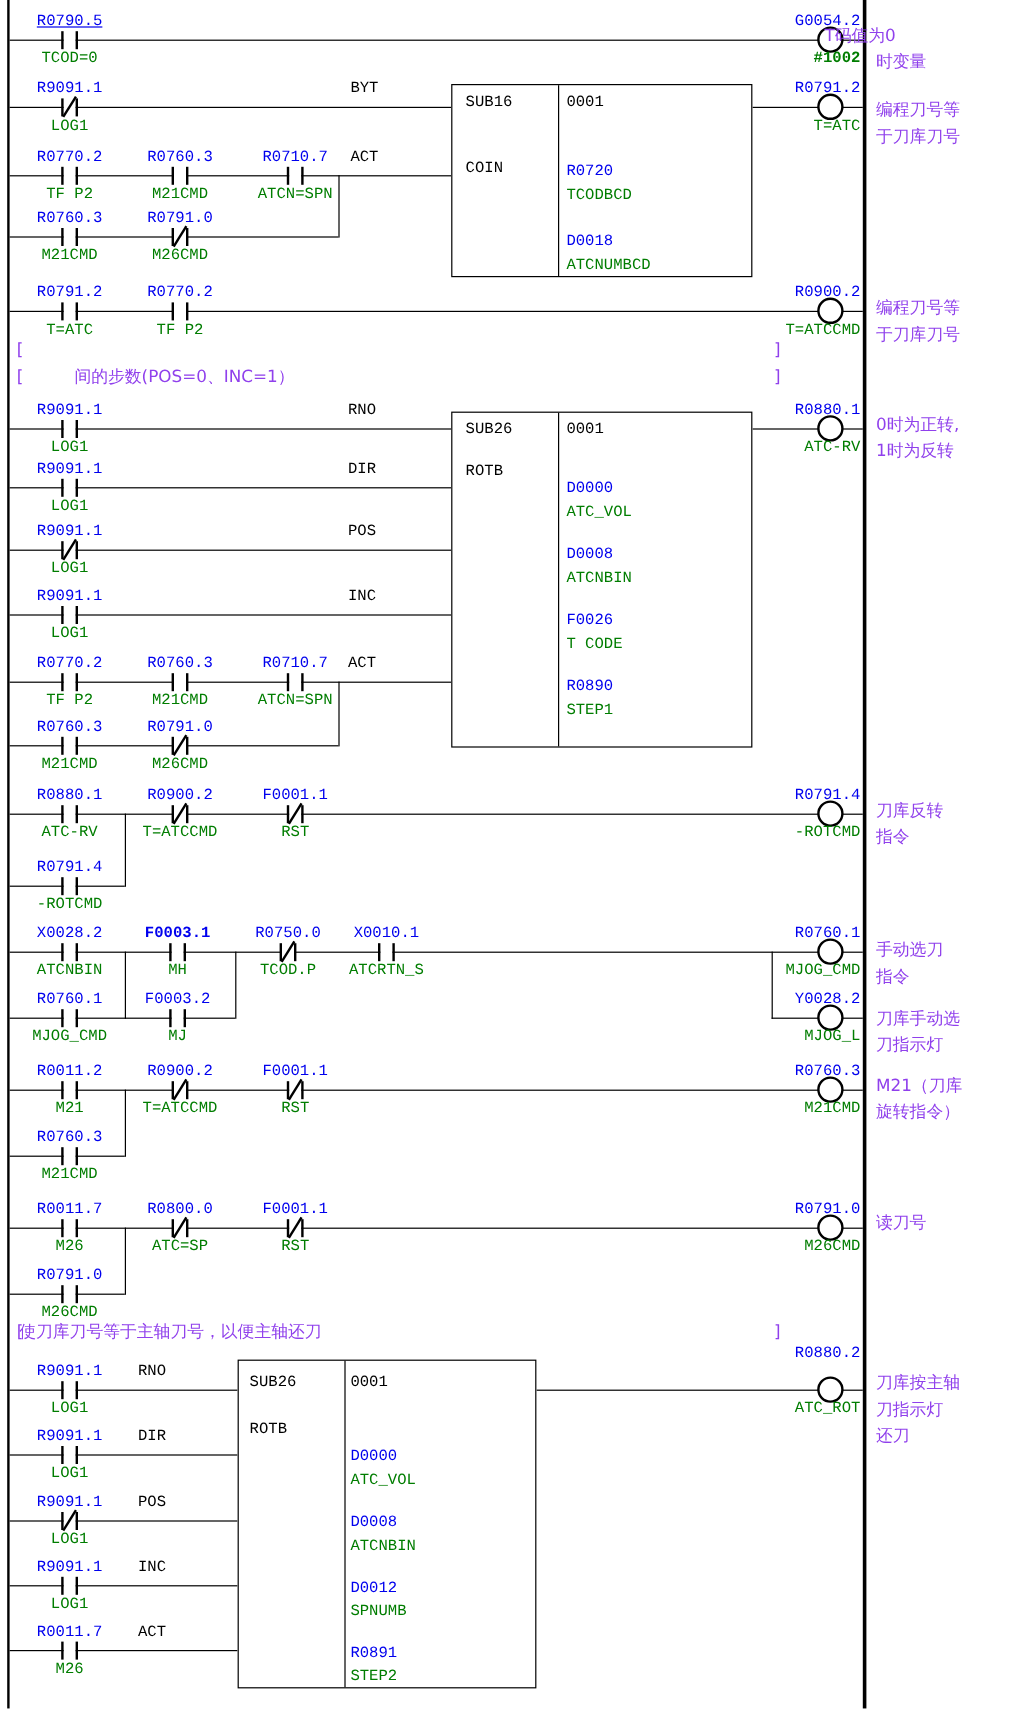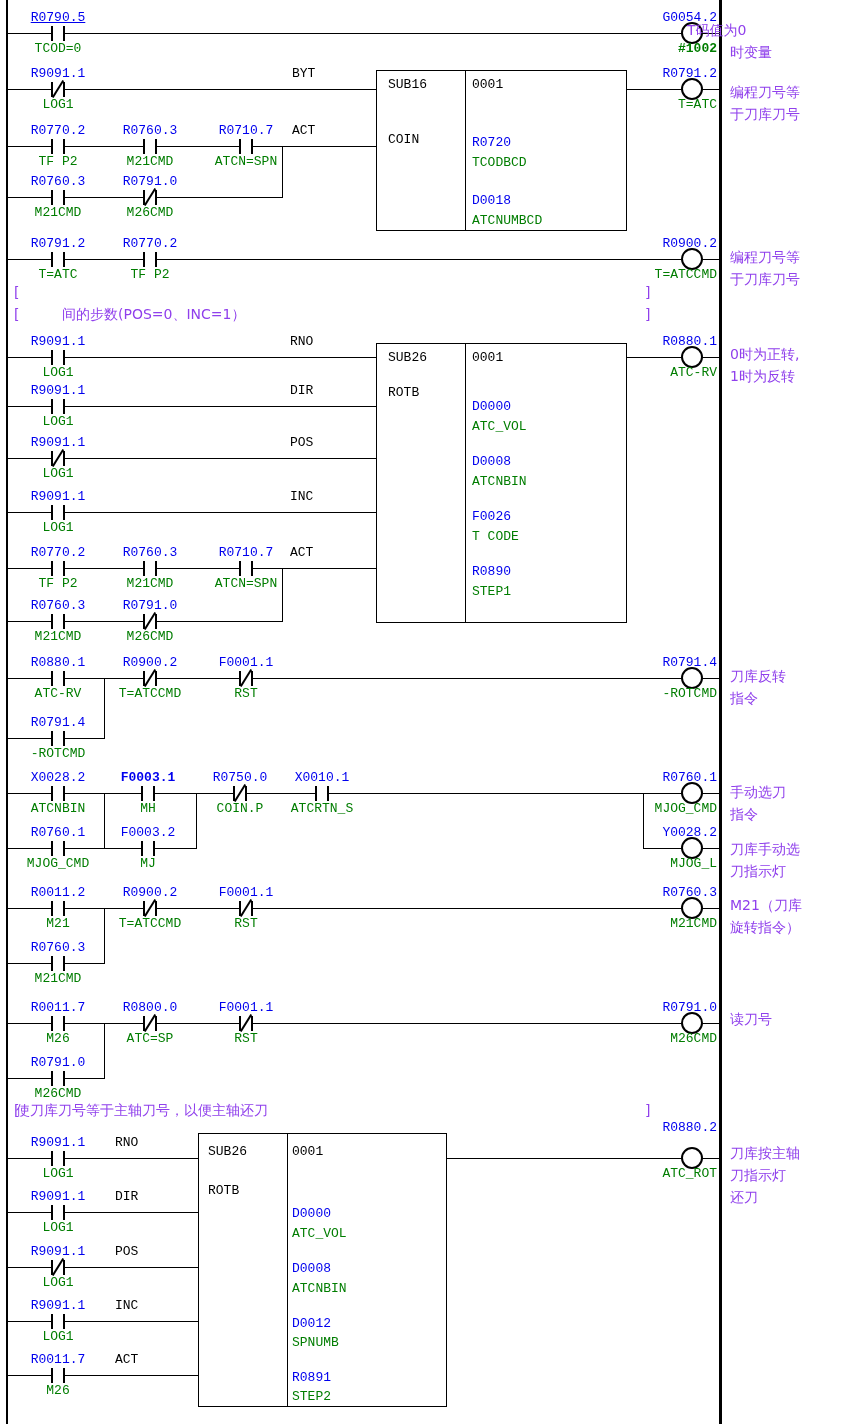--- a/index.html
+++ b/index.html
@@ -291,21 +291,21 @@
       <div class="bar" style="left: 17px; top: 3px;"></div>
     </div>
     <div class="lbl sym center" style="left: 96px; top: 801px; width: 104px; height: 15px;">MH</div>
     <div class="lbl addr center" style="left: 188px; top: 770px; width: 104px; height: 15px;">R0750.0</div>
     <div class="cbox" style="left: 228px; top: 783px; width: 24px; height: 21px;">
       <div class="gap"></div>
       <div class="bar" style="left: 5px; top: 3px;"></div>
       <div class="bar" style="left: 17px; top: 3px;"></div>
       <div class="slash"></div>
     </div>
-    <div class="lbl sym center" style="left: 188px; top: 801px; width: 104px; height: 15px;">COIN.P</div>
+    <div class="lbl sym center" style="left: 188px; top: 801px; width: 104px; height: 15px;">TCOD.P</div>
     <div class="lbl addr center" style="left: 270px; top: 770px; width: 104px; height: 15px;">X0010.1</div>
     <div class="cbox" style="left: 310px; top: 783px; width: 24px; height: 21px;">
       <div class="gap"></div>
       <div class="bar" style="left: 5px; top: 3px;"></div>
       <div class="bar" style="left: 17px; top: 3px;"></div>
     </div>
     <div class="lbl sym center" style="left: 270px; top: 801px; width: 104px; height: 15px;">ATCRTN_S</div>
     <div class="lbl addr center" style="left: 6px; top: 825px; width: 104px; height: 15px;">R0760.1</div>
     <div class="cbox" style="left: 46px; top: 838px; width: 24px; height: 21px;">
       <div class="gap"></div>

